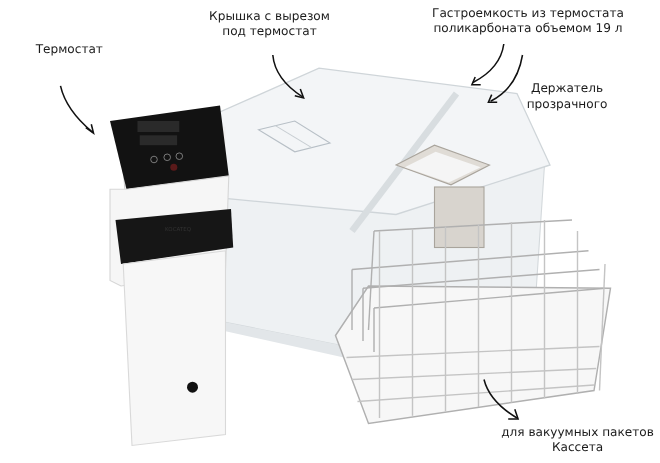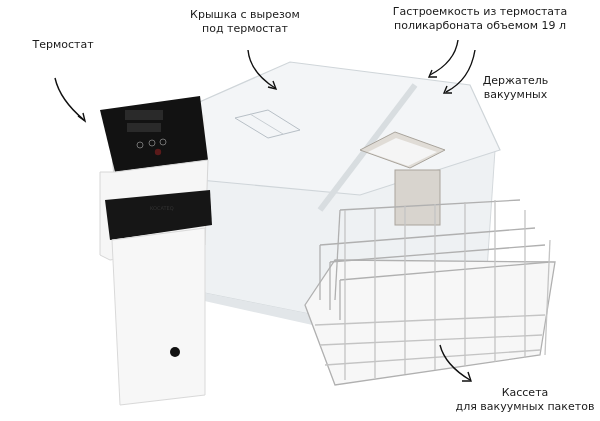--- a/index.html
+++ b/index.html
@@ -94,18 +94,18 @@
 <div class="label" style="left:185px; top:8px; width:120px;">
   <span>Крышка с вырезом</span>
   <span>под термостат</span>
 </div>
 <div class="label" style="left:380px; top:5px; width:200px;">
   <span>Гастроемкость из термостата</span>
   <span>поликарбоната объемом 19 л</span>
 </div>
 <div class="label" style="left:452px; top:74px; width:75px;margin-left:26px;">
   <span>Держатель</span>
-  <span>вакуумных</span>
+  <span>прозрачного</span>
 </div>
 <div class="label" style="left:455px; top:386px; width:140px;">
+  <span>для вакуумных пакетов</span>
   <span>Кассета</span>
-  <span>для вакуумных пакетов</span>
 </div>
 
 </body></html>

